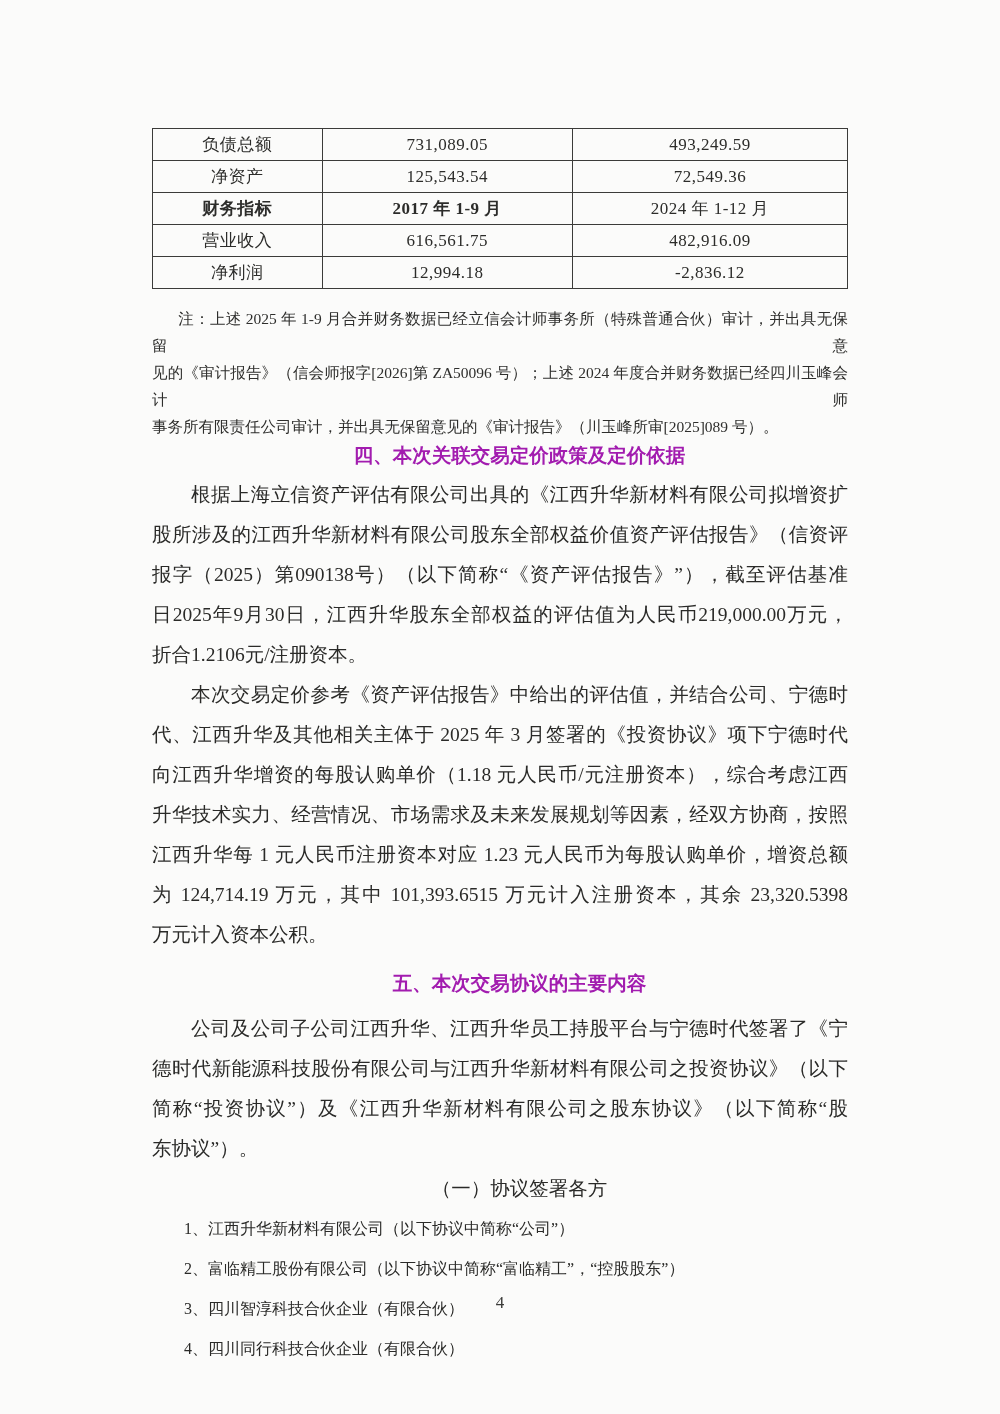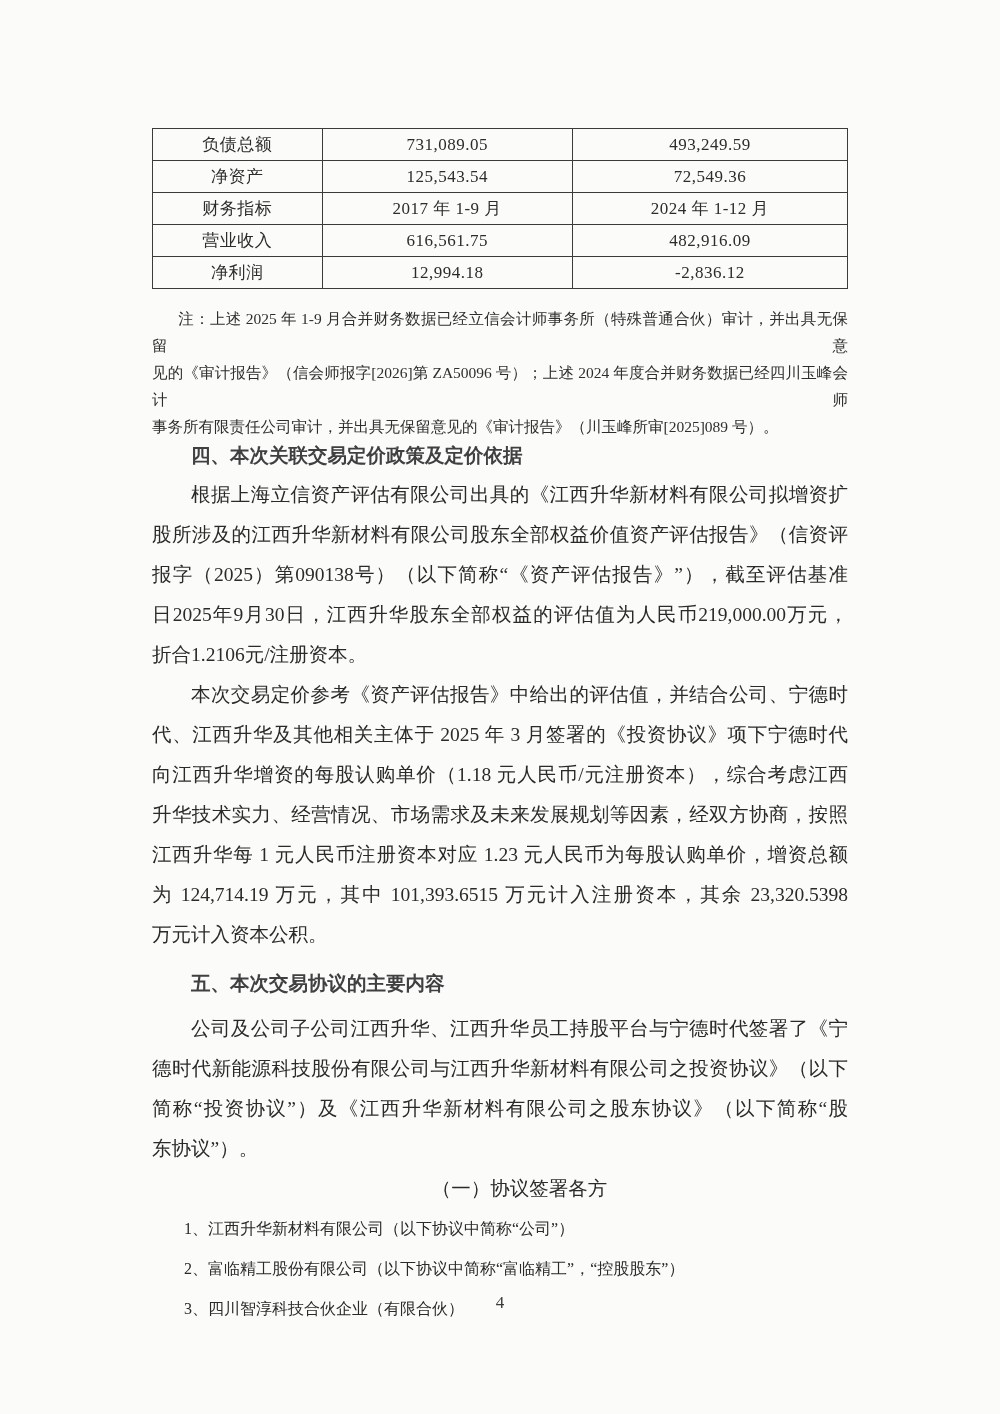--- a/index.html
+++ b/index.html
@@ -34,40 +34,41 @@
     height: 32px;
     text-align: center;
     vertical-align: middle;
     font-size: 17px;
     color: #2c2c2a;
     letter-spacing: 0.5px;
   }
   table.fin col.c1 { width: 24.4%; }
   table.fin col.c2 { width: 36.0%; }
   table.fin col.c3 { width: 39.6%; }
-  tr.bold-row td.b { font-weight: normal; }
+  tr.bold-row td.b { font-weight: bold; }
 
   
   .note {
     margin-top: 16px;
     font-size: 15.5px;
     line-height: 27px;
     color: #2e2e2c;
   }
   .note .tline { text-align: justify; text-align-last: justify; }
   .note .tline.last { text-align-last: left; }
   .note .tline.first { text-indent: 1.7em; }
 
   
   .hd {
     font-size: 19.5px;
     font-weight: bold;
     line-height: 26px;
     text-indent: 2em;
-    color: #404040;
+    color: #a21caf;
+    text-align: center;
   }
   .hd4 { margin-top: 3px; }
   .hd5 { margin-top: 16px; }
 
   
   .para {
     font-size: 19.5px;
     line-height: 40px;
     color: #2a2a28;
   }
@@ -178,18 +179,19 @@
         <div class="tline">简称“投资协议”）及《江西升华新材料有限公司之股东协议》（以下简称“股</div>
         <div class="tline last">东协议”）。</div>
       </div>
 
     <div class="subhead">（一）协议签署各方</div>
 
     <div class="sublist">
         <div class="tline first">1、江西升华新材料有限公司（以下协议中简称“公司”）</div>
         <div class="tline">2、富临精工股份有限公司（以下协议中简称“富临精工”，“控股股东”）</div>
         <div class="tline">3、四川智淳科技合伙企业（有限合伙）</div>
+        <div class="tline last">4、四川同行科技合伙企业（有限合伙）</div>
       </div>
 
   </div>
 
   <div class="pageno">4</div>
 </div>
 
 </body></html>

